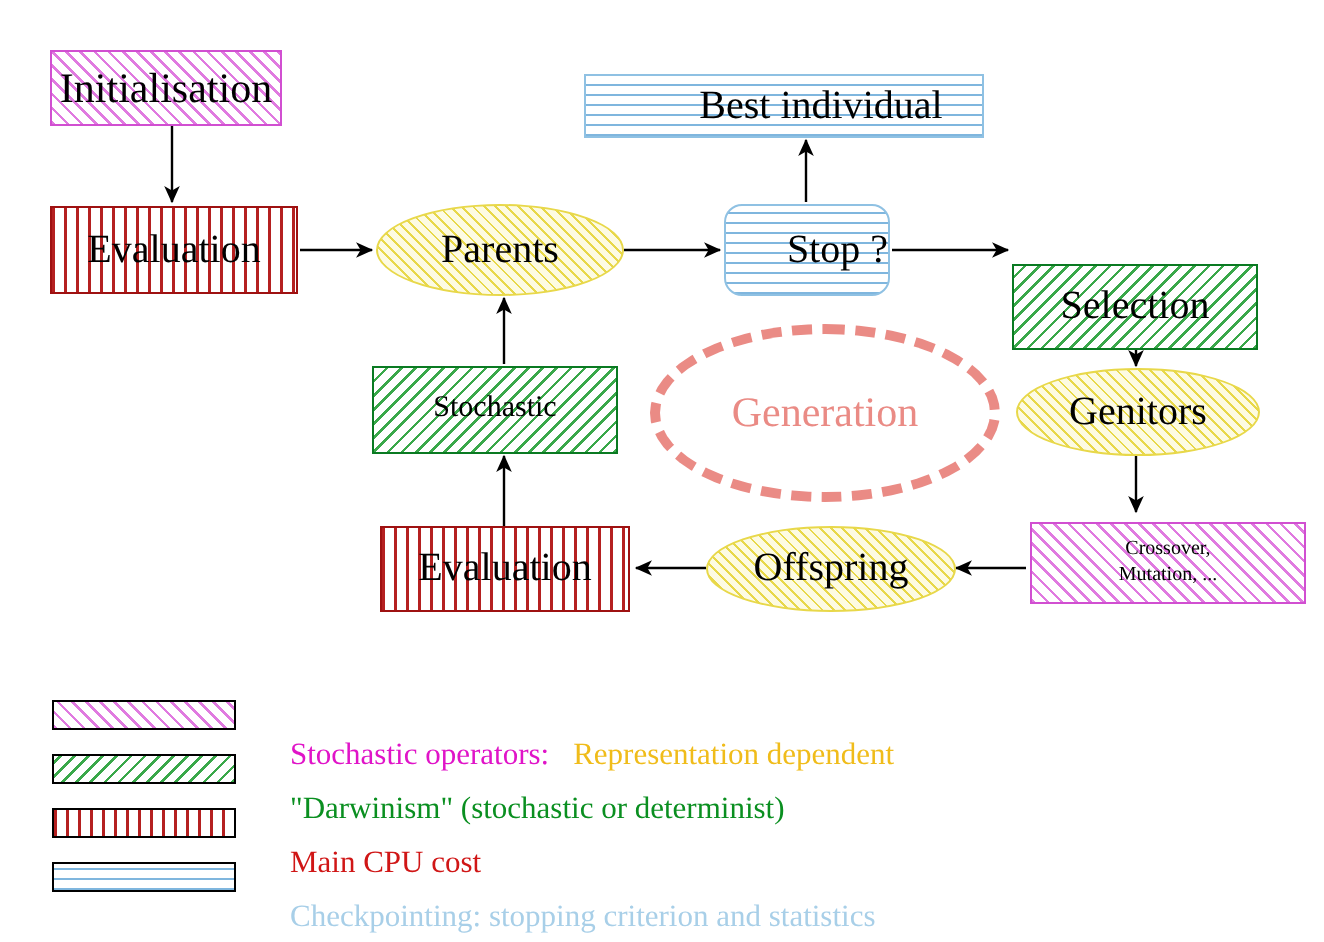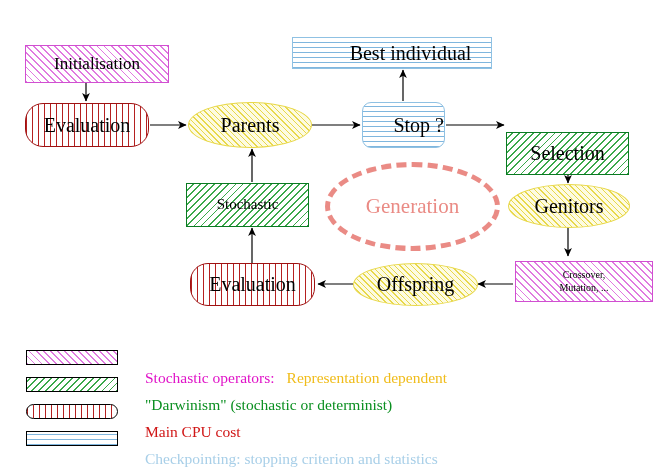--- a/index.html
+++ b/index.html
@@ -39,21 +39,20 @@
     background-image:repeating-linear-gradient(-45deg,
         #3aa84a 0px,#3aa84a 1.3px,
         rgba(255,255,255,0) 1.3px,rgba(255,255,255,0) 5px);
   }
   .hatch-red{
     border-color:#9e1111;
     background-color:#ffffff;
     background-image:repeating-linear-gradient(90deg,
         #b52020 0px,#b52020 1.4px,
         rgba(255,255,255,0) 1.4px,rgba(255,255,255,0) 6px);
-    border-radius:18px;
   }
   .hatch-blue{
     border-color:#8fc1e3;
     background-color:#ffffff;
     background-image:repeating-linear-gradient(0deg,
         #7fb6de 0px,#7fb6de 1.2px,
         rgba(255,255,255,0) 1.2px,rgba(255,255,255,0) 5px);
   }
   .rounded{border-radius:9px;}
 
@@ -118,21 +117,21 @@
       <line x1="513" y1="284" x2="478" y2="284"></line>
 
       <line x1="353" y1="284" x2="318" y2="284"></line>
 
       <line x1="252" y1="263" x2="252" y2="228"></line>
 
       <line x1="252" y1="182" x2="252" y2="149"></line>
     </g>
   </svg>
 
-  <div class="node box hatch-magenta" style="left:25px;top:25px;width:144px;height:38px;font-size:17px;z-index:2;margin-top:20px;">
+  <div class="node box hatch-magenta" style="left:25px;top:25px;width:116px;height:38px;font-size:21px;z-index:2;">
     <span class="lbl">Initialisation</span>
   </div>
 
   <div class="node box hatch-red" style="left:25px;top:103px;width:124px;height:44px;font-size:20px;z-index:2;">
     <span class="lbl">Evaluation</span>
   </div>
 
   <div class="node ellipse" style="left:188px;top:102px;width:124px;height:46px;font-size:20px;z-index:2;">
     <span class="lbl">Parents</span>
   </div>

